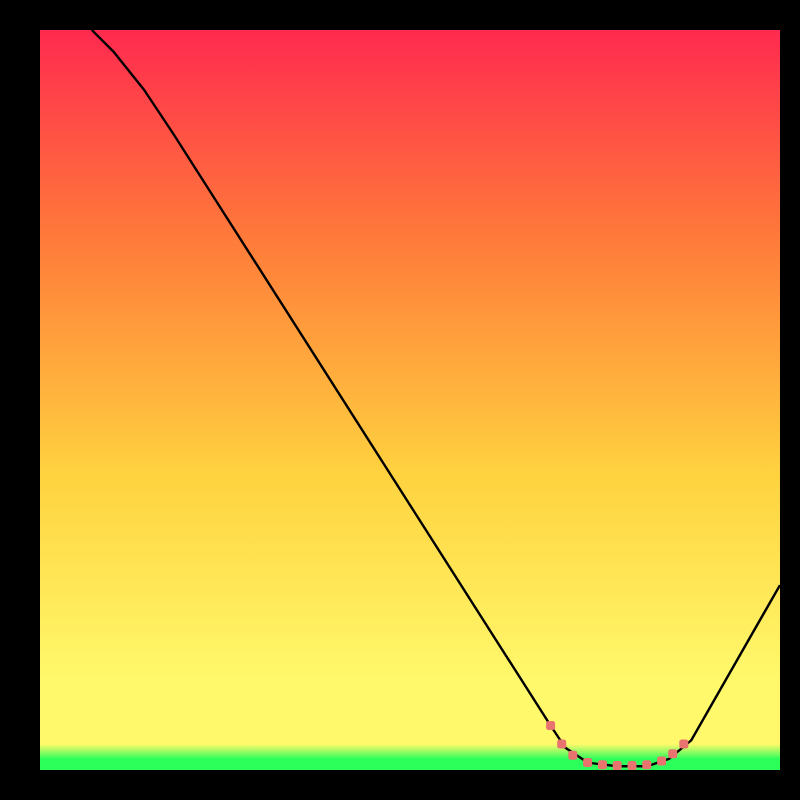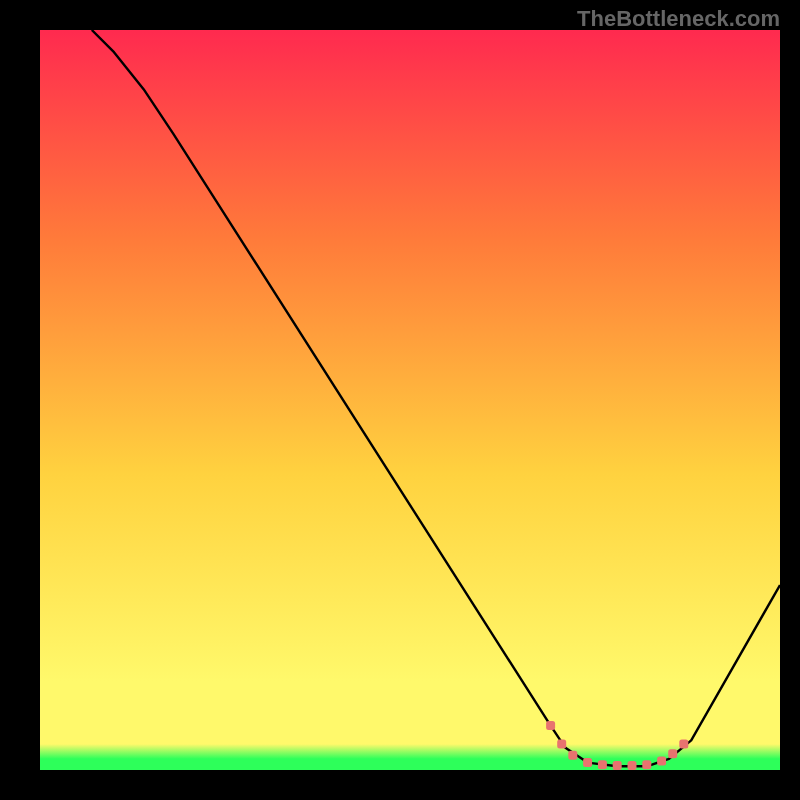--- a/index.html
+++ b/index.html
@@ -34,21 +34,20 @@
     height: 740px;
   }
   svg {
     display: block;
   }
 </style>
 </head>
 <body>
 
 <div class="container">
-  <div class="watermark">TheBottleneck.com</div>
   <div class="plot-area">
     <svg id="chart-svg" width="740" height="740" viewBox="0 0 740 740">
         <defs>
           <linearGradient id="bg-grad" x1="0" y1="0" x2="0" y2="1">
             <stop offset="0%" stop-color="#ff2a4f"></stop>
             <stop offset="28.000000000000004%" stop-color="#ff7a3a"></stop>
             <stop offset="60%" stop-color="#ffd23f"></stop>
             <stop offset="88%" stop-color="#fff96b"></stop>
             <stop offset="96.5%" stop-color="#fff96b"></stop>
             <stop offset="98.5%" stop-color="#2dff5a"></stop>

